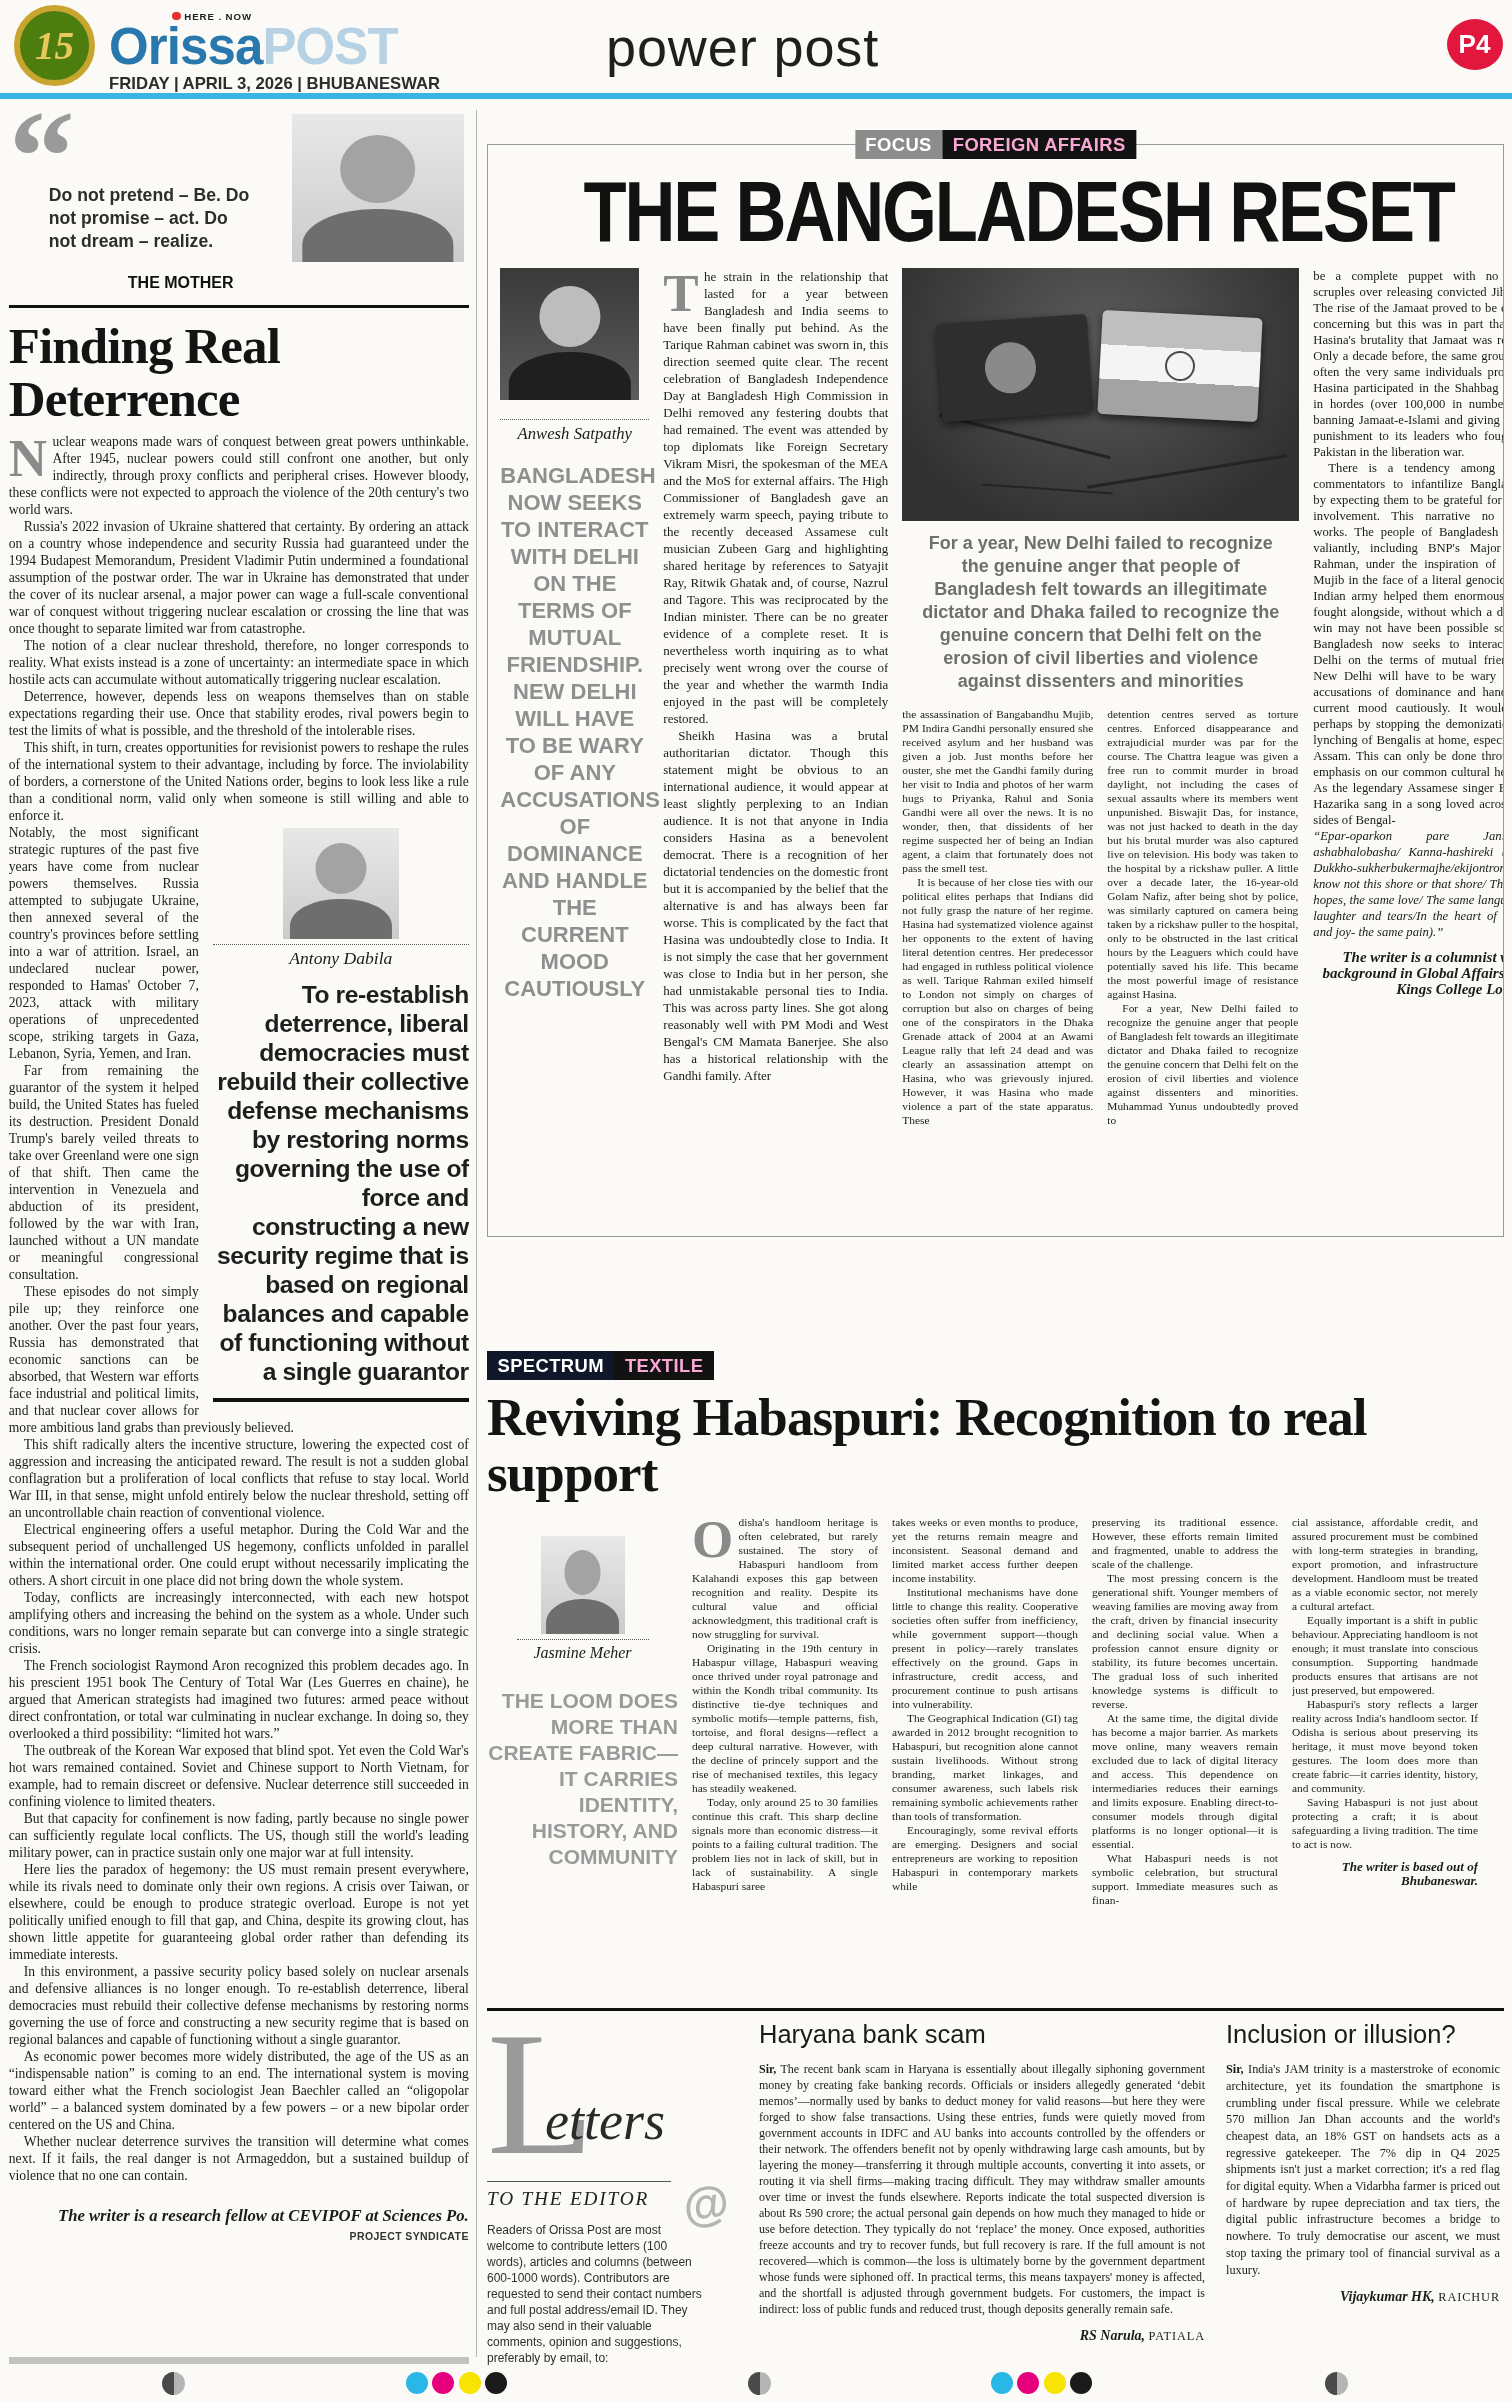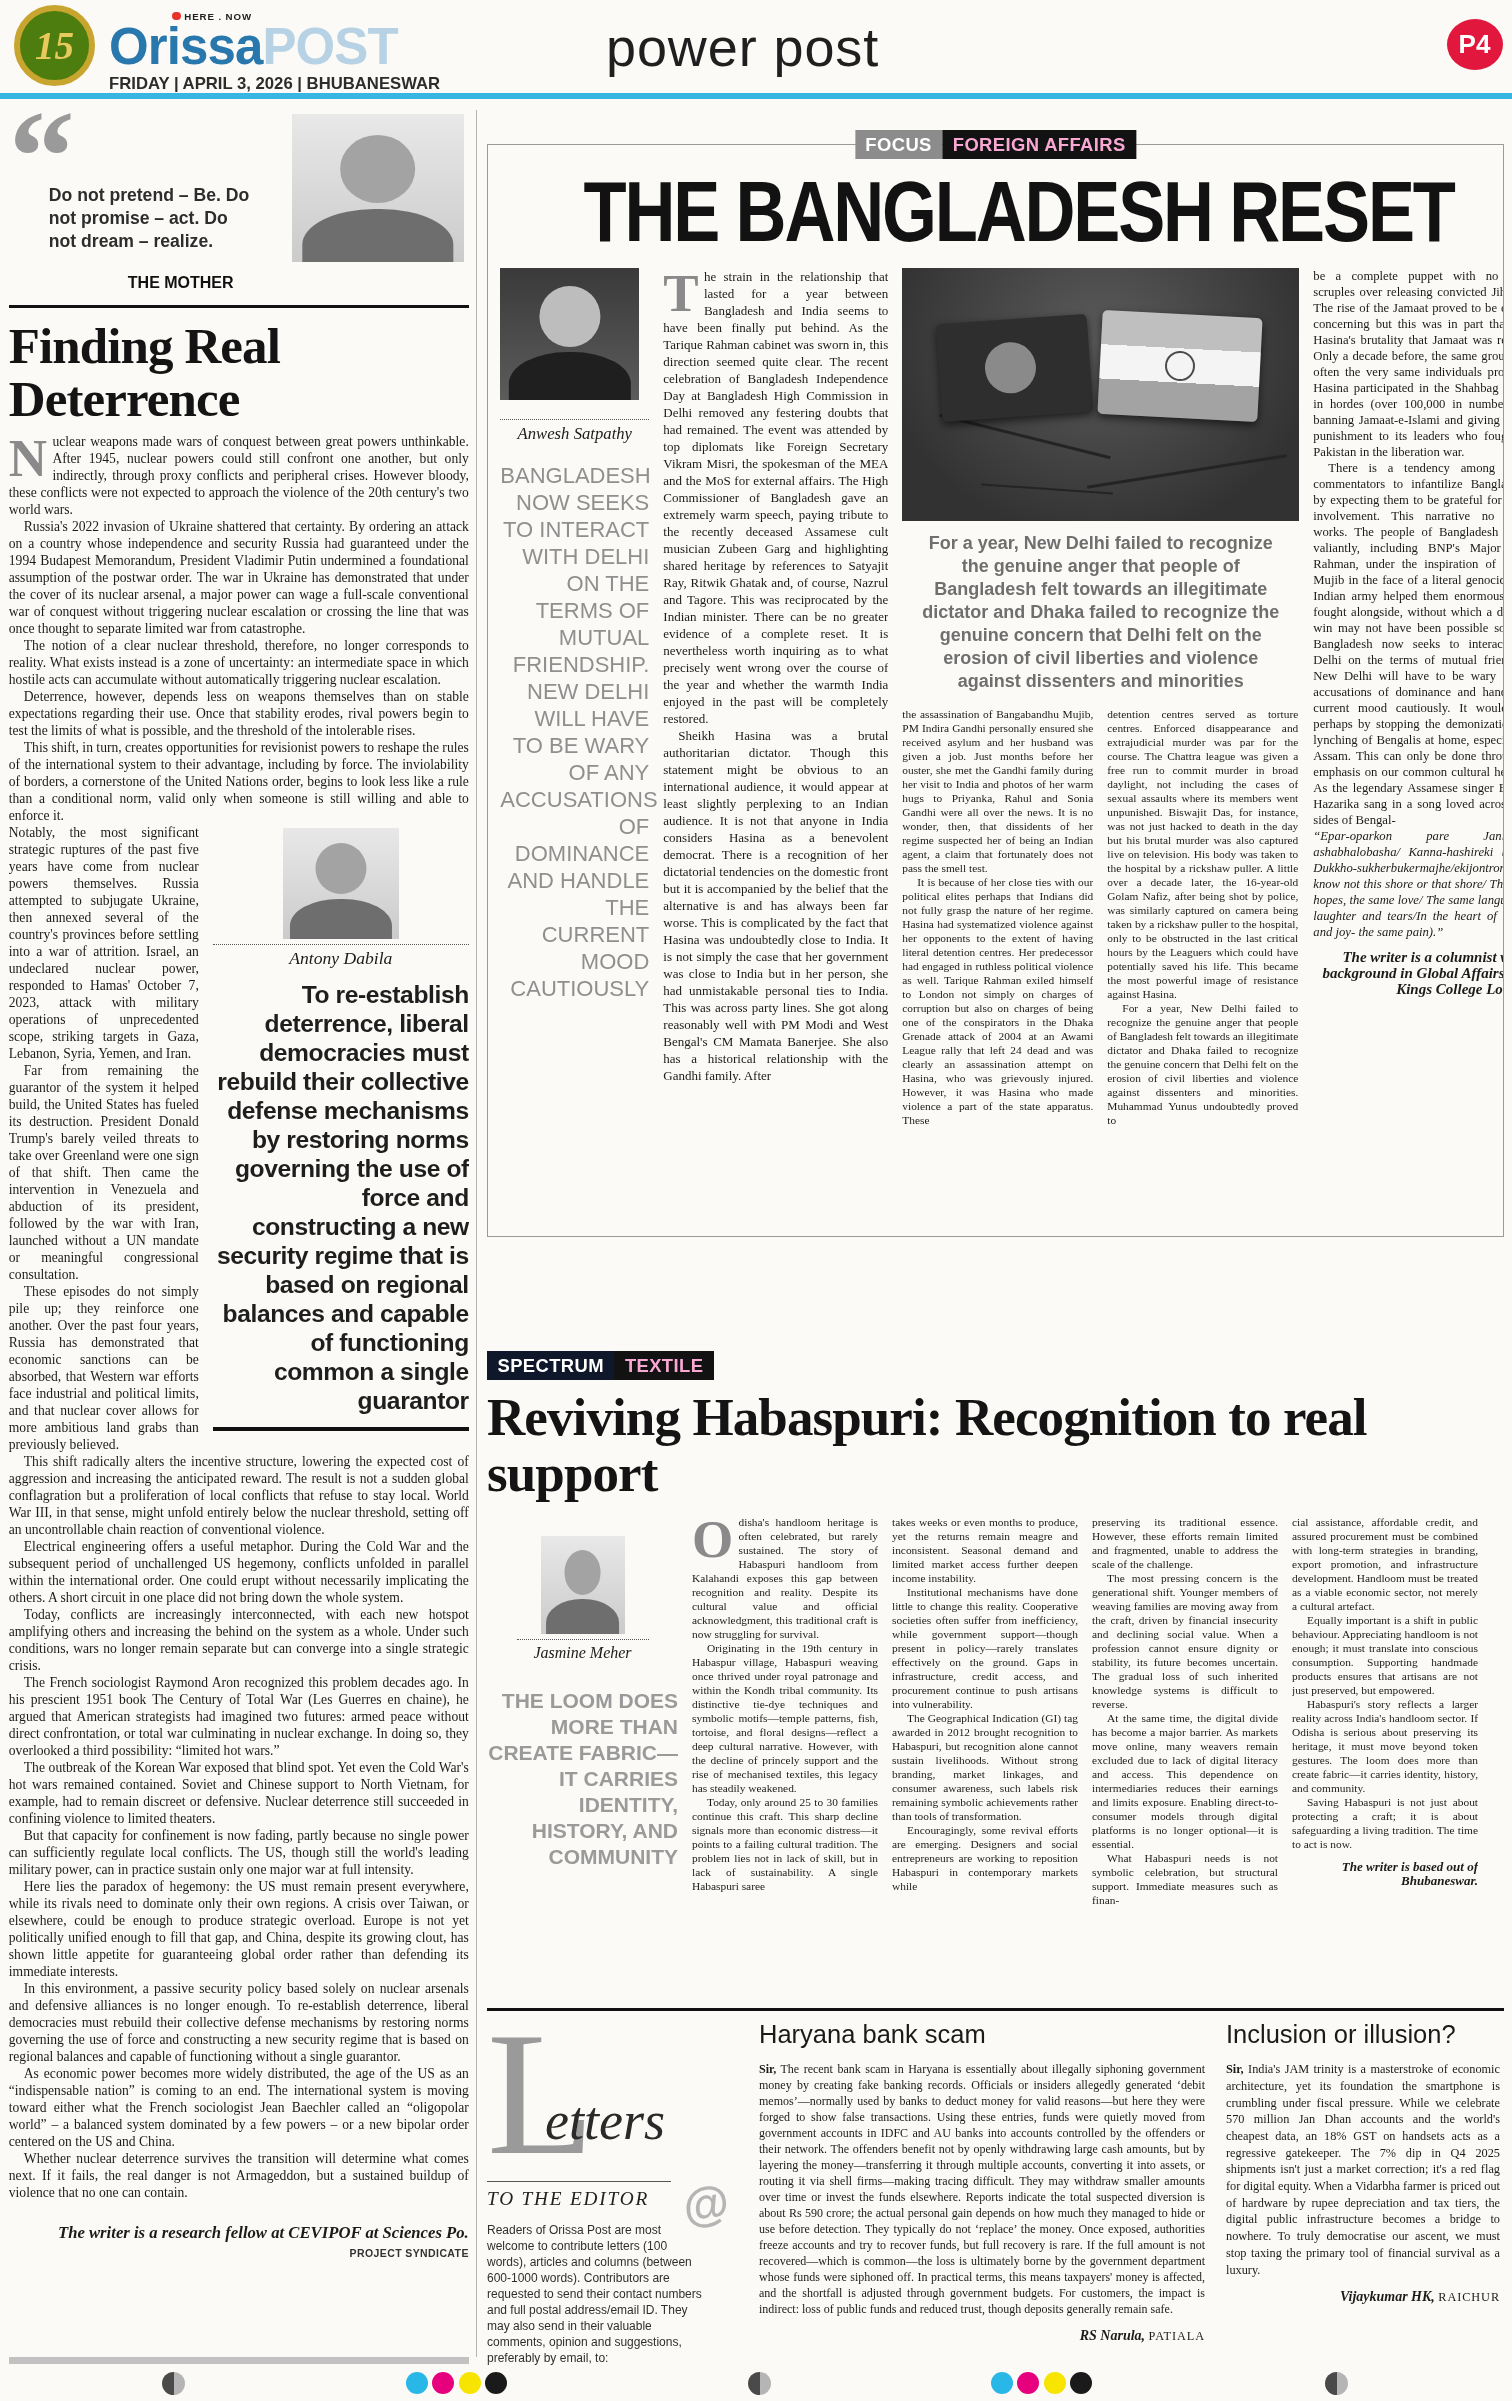--- a/index.html
+++ b/index.html
@@ -84,22 +84,22 @@
   .bd-tag{position:absolute;left:50%;top:-15px;transform:translateX(-50%);}
   .bd-headline-wrap{margin-top:23px;text-align:center;}
   .bd-headline{display:inline-block;font-family:"Liberation Sans",sans-serif;font-weight:bold;
                font-size:86px;line-height:86px;letter-spacing:-2.6px;transform:scaleX(.82);
                transform-origin:center;color:#121212;white-space:nowrap;}
   .bd-cols{display:flex;gap:14px;padding:14px 12.3px 0 12.3px;height:945px;overflow:hidden;}
   .bd-c1{width:149px;flex:none;}
   .bd-photo1{width:139px;height:132px;}
   .bd-byline{border-top:1.8px dotted #555;margin-top:19px;padding-top:4.4px;text-align:center;
              font-style:italic;font-size:16.7px;}
-  .bd-pull{margin-top:17.6px;text-align:right;font-family:"Liberation Sans",sans-serif;
-           font-weight:normal;font-size:22px;line-height:27px;color:#8f8f8f;}
+  .bd-pull{margin-top:17.6px;text-align:center;font-family:"Liberation Sans",sans-serif;
+           font-weight:bold;font-size:22px;line-height:27px;color:#8f8f8f;}
   .bd-c2{width:225px;flex:none;font-size:13px;line-height:17px;overflow:hidden;}
   .bd-mid{width:397px;flex:none;}
   .bphoto{position:relative;height:253px;background:radial-gradient(ellipse at 50% 30%,#5c5c5c,#323232 78%);
           overflow:hidden;}
   .crack{position:absolute;background:#242424;}
   .crack.a{left:35px;top:167px;width:176px;height:2.6px;transform:rotate(14deg);}
   .crack.b{left:184px;top:202px;width:202px;height:2.6px;transform:rotate(-9deg);}
   .crack.c{left:79px;top:220px;width:132px;height:1.8px;transform:rotate(4deg);}
   .flag{position:absolute;border-radius:5.3px;box-shadow:0 3.5px 8.8px rgba(0,0,0,.6);}
   .flag-bd{left:37px;top:51px;width:151px;height:98px;background:#2e2e2e;transform:rotate(-4deg);}
@@ -202,21 +202,21 @@
           <p>Nuclear weapons made wars of conquest between great powers unthinkable. After 1945, nuclear powers could still confront one another, but only indirectly, through proxy conflicts and peripheral crises. However bloody, these conflicts were not expected to approach the violence of the 20th century's two world wars.</p>
           <p>Russia's 2022 invasion of Ukraine shattered that certainty. By ordering an attack on a country whose independence and security Russia had guaranteed under the 1994 Budapest Memorandum, President Vladimir Putin undermined a foundational assumption of the postwar order. The war in Ukraine has demonstrated that under the cover of its nuclear arsenal, a major power can wage a full-scale conventional war of conquest without triggering nuclear escalation or crossing the line that was once thought to separate limited war from catastrophe.</p>
           <p>The notion of a clear nuclear threshold, therefore, no longer corresponds to reality. What exists instead is a zone of uncertainty: an intermediate space in which hostile acts can accumulate without automatically triggering nuclear escalation.</p>
           <p>Deterrence, however, depends less on weapons themselves than on stable expectations regarding their use. Once that stability erodes, rival powers begin to test the limits of what is possible, and the threshold of the intolerable rises.</p>
           <p>This shift, in turn, creates opportunities for revisionist powers to reshape the rules of the international system to their advantage, including by force. The inviolability of borders, a cornerstone of the United Nations order, begins to look less like a rule than a conditional norm, valid only when someone is still willing and able to enforce it.</p>
         </div>
       <div class="frd-cont">
         <aside class="frd-inset">
           <div class="portrait inset-photo"></div>
           <div class="inset-byline">Antony Dabila</div>
-          <div class="inset-quote">To re-establish deterrence, liberal democracies must rebuild their collective defense mechanisms by restoring norms governing the use of force and constructing a new security regime that is based on regional balances and capable of functioning common a single guarantor</div>
+          <div class="inset-quote">To re-establish deterrence, liberal democracies must rebuild their collective defense mechanisms by restoring norms governing the use of force and constructing a new security regime that is based on regional balances and capable of functioning without a single guarantor</div>
         </aside>
         <div class="copy frd-bottom">
             <p>Notably, the most significant strategic ruptures of the past five years have come from nuclear powers themselves. Russia attempted to subjugate Ukraine, then annexed several of the country's provinces before settling into a war of attrition. Israel, an undeclared nuclear power, responded to Hamas' October 7, 2023, attack with military operations of unprecedented scope, striking targets in Gaza, Lebanon, Syria, Yemen, and Iran.</p>
             <p>Far from remaining the guarantor of the system it helped build, the United States has fueled its destruction. President Donald Trump's barely veiled threats to take over Greenland were one sign of that shift. Then came the intervention in Venezuela and abduction of its president, followed by the war with Iran, launched without a UN mandate or meaningful congressional consultation.</p>
             <p>These episodes do not simply pile up; they reinforce one another. Over the past four years, Russia has demonstrated that economic sanctions can be absorbed, that Western war efforts face industrial and political limits, and that nuclear cover allows for more ambitious land grabs than previously believed.</p>
             <p>This shift radically alters the incentive structure, lowering the expected cost of aggression and increasing the anticipated reward. The result is not a sudden global conflagration but a proliferation of local conflicts that refuse to stay local. World War III, in that sense, might unfold entirely below the nuclear threshold, setting off an uncontrollable chain reaction of conventional violence.</p>
             <p>Electrical engineering offers a useful metaphor. During the Cold War and the subsequent period of unchallenged US hegemony, conflicts unfolded in parallel within the international order. One could erupt without necessarily implicating the others. A short circuit in one place did not bring down the whole system.</p>
             <p>Today, conflicts are increasingly interconnected, with each new hotspot amplifying others and increasing the behind on the system as a whole. Under such conditions, wars no longer remain separate but can converge into a single strategic crisis.</p>
             <p>The French sociologist Raymond Aron recognized this problem decades ago. In his prescient 1951 book The Century of Total War (Les Guerres en chaine), he argued that American strategists had imagined two futures: armed peace without direct confrontation, or total war culminating in nuclear exchange. In doing so, they overlooked a third possibility: “limited hot wars.”</p>
             <p>The outbreak of the Korean War exposed that blind spot. Yet even the Cold War's hot wars remained contained. Soviet and Chinese support to North Vietnam, for example, had to remain discreet or defensive. Nuclear deterrence still succeeded in confining violence to limited theaters.</p>

